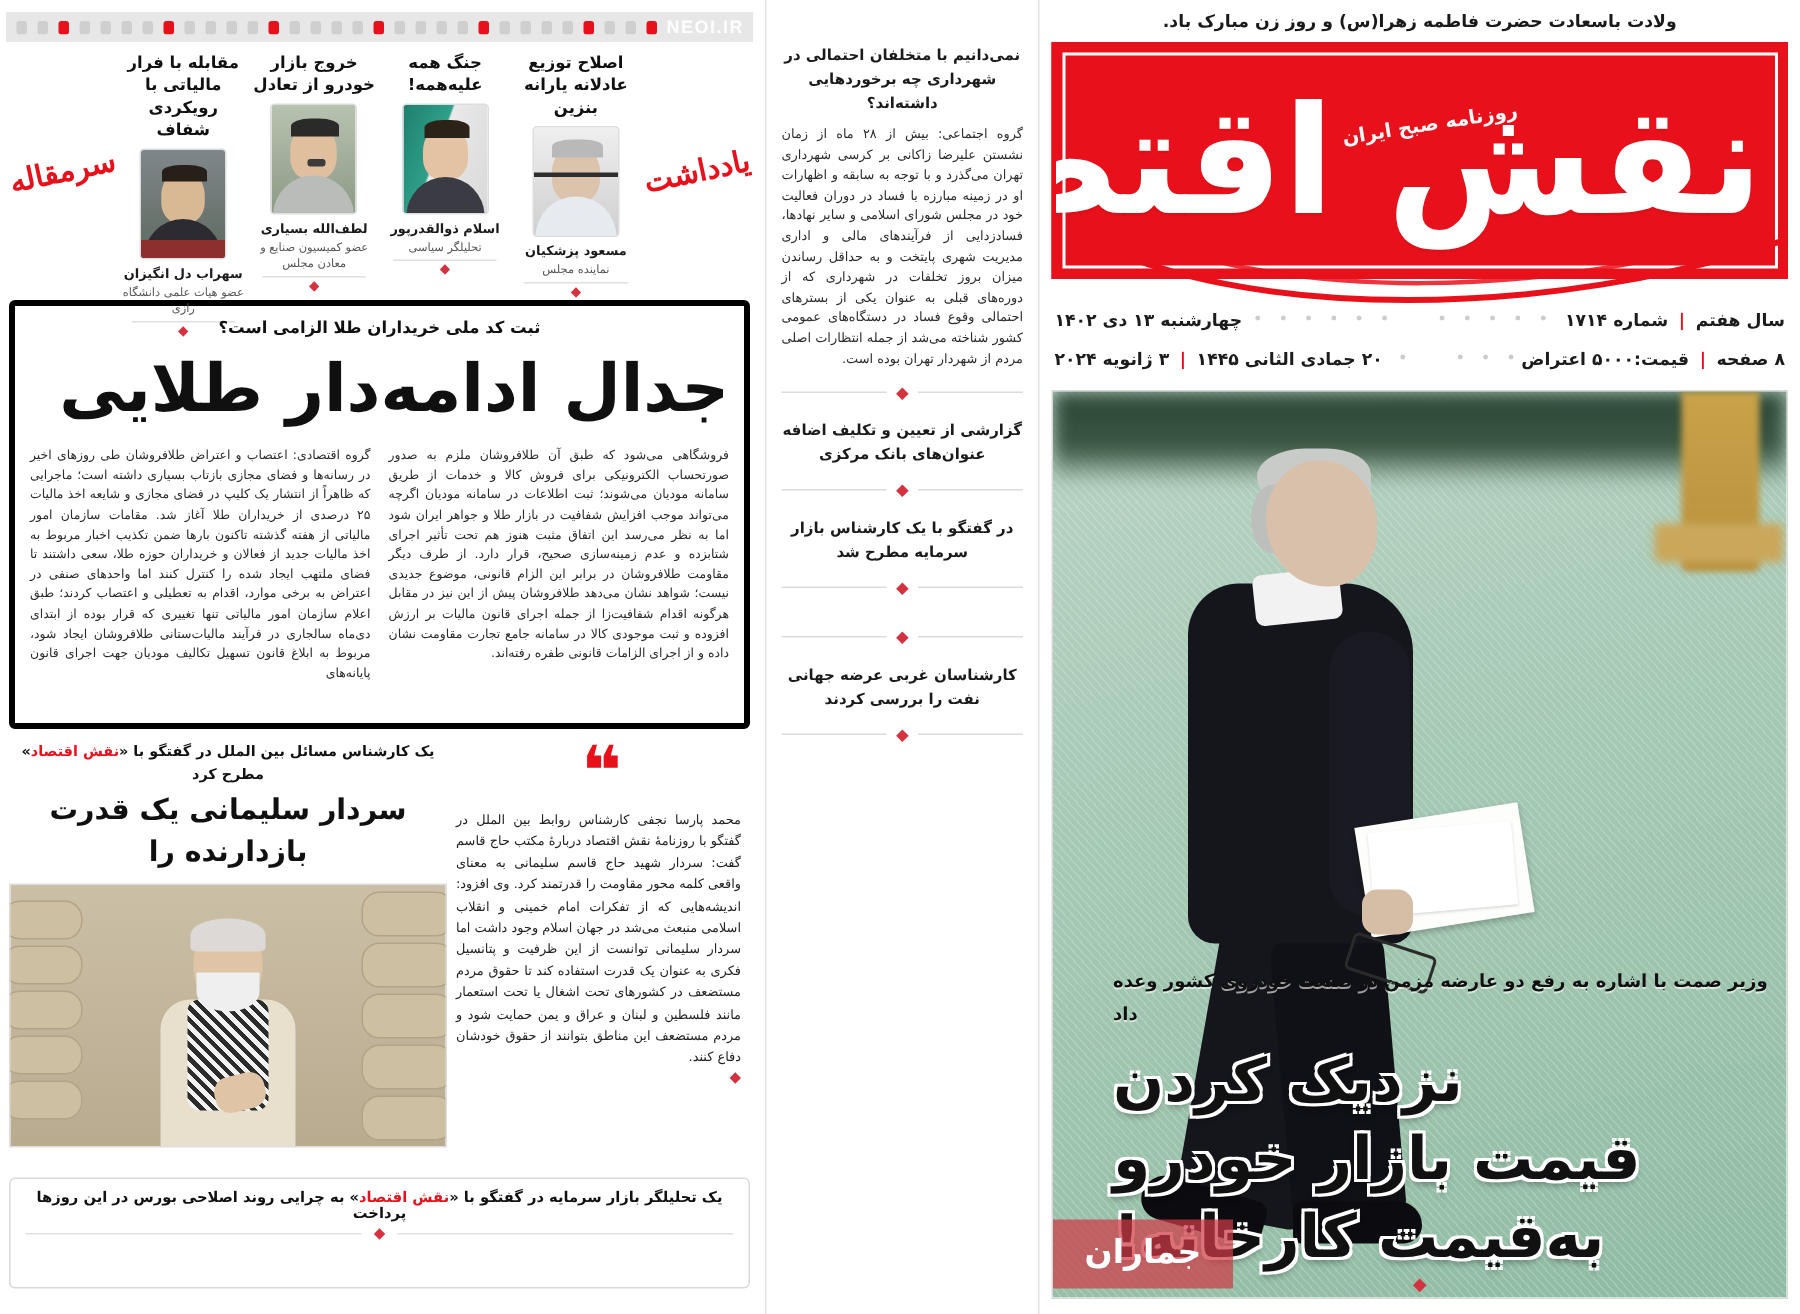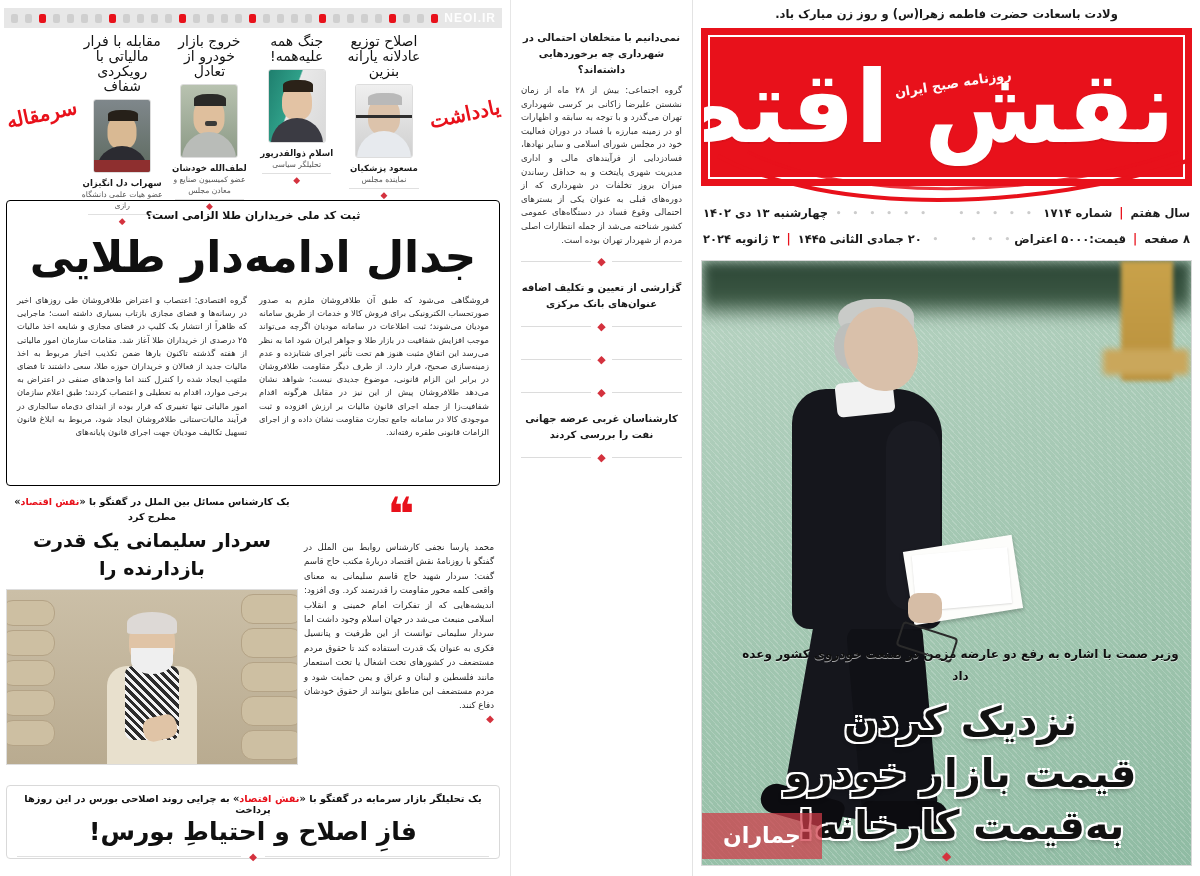--- a/index.html
+++ b/index.html
@@ -76,21 +76,21 @@
   .m-arm{position:absolute; left:128px; top:128px; width:54px; height:190px; background:#1a1b22; border-radius:26px;}
   .m-hand{position:absolute; left:150px; top:300px; width:34px; height:30px; background:#d6bda6; border-radius:10px;}
   .m-papers{position:absolute; left:150px; top:250px; width:110px; height:74px; background:#fdfdfb; transform: rotate(-9deg); box-shadow:0 2px 4px rgba(0,0,0,.25);}
   .m-papers::after{content:""; position:absolute; left:6px; top:8px; width:96px; height:56px; background:#fff; transform:rotate(4deg); box-shadow:0 1px 2px rgba(0,0,0,.15);}
   .m-glasses{position:absolute; left:140px; top:336px; width:58px; height:26px; border:2px solid #2a2a2a; border-radius:4px; transform:rotate(18deg); background:transparent;}
   .m-leg1{position:absolute; left:40px; top:326px; width:86px; height:196px; background:#15161c; border-radius:16px 10px 8px 30px; transform: rotate(10deg);}
   .m-leg2{position:absolute; left:96px; top:330px; width:76px; height:190px; background:#101116; border-radius:14px 14px 10px 10px; transform: rotate(-5deg);}
   .m-shoe1{position:absolute; left:2px; top:498px; width:84px; height:30px; background:#0c0c10; border-radius:16px 8px 6px 14px; transform: rotate(16deg);}
   .m-shoe2{position:absolute; left:104px; top:508px; width:86px; height:28px; background:#0c0c10; border-radius:8px 18px 14px 6px;}
 
-  .hero-text { position:absolute; right: 12px; bottom: 14px; left: 40px; text-align: center; }
+  .hero-text { position:absolute; right: 12px; bottom: 14px; left: 40px; text-align: left; }
   .hero-kicker { font-size: 12px; font-weight: bold; color:#101010; line-height: 22px; margin-bottom: 8px;
                  text-shadow: 0 1px 0 rgba(255,255,255,.6);}
   .hero-head { font-size: 40px; font-weight: bold; color:#111; line-height: 52px; letter-spacing:-1px;
                text-shadow: 2px 2px 0 #fff, -2px 2px 0 #fff, 2px -2px 0 #fff, -2px -2px 0 #fff, 0 3px 5px rgba(0,0,0,.35);}
   .watermark { position:absolute; left:0; bottom:6px; width:120px; height:46px; background:rgba(206,58,70,.72);
                color:#fff; font-weight:bold; font-size:22px; text-align:center; line-height:46px; letter-spacing:4px;}
   .hero-dot { position:absolute; left:50%; bottom:2px; transform:translateX(-50%); color:#d4323e; font-size:12px;}
 
   
   .mid-col { width: 182px; height: 876px; padding: 30px 10px 6px 10px; background:#fff;
@@ -108,42 +108,42 @@
   .right-pane { width: 510px; height: 876px; position: relative; background:#fff; padding: 8px 8px 6px 4px;}
 
   .topstrip { height: 20px; background:#e7e7e7; display:flex; align-items:center; padding:0 6px; gap:6px; }
   .neoi { color:#fff; font-size:12px; font-weight:bold; letter-spacing:1px; opacity:.95; font-family:"Liberation Sans",sans-serif;}
   .strip-dots { flex:1; display:flex; align-items:center; gap:7px; overflow:hidden;}
   .sd { width:7px; height:9px; background:#cfcfcf; border-radius:2px; flex:none;}
   .sd.red { background:#e8111b; }
 
   .columns-row { display:flex; gap:2px; padding: 6px 2px 4px 2px; height: 170px;}
   .op { width: 112px; text-align:center; }
-  .op-title { font-size:14px; font-weight:normal; color:#111; line-height:15px; min-height:30px;}
+  .op-title { font-size:11px; font-weight:bold; color:#111; line-height:15px; min-height:30px;}
   .op-photo { width:58px; height:74px; margin:5px auto 4px auto; border:1px solid #ddd; border-radius:3px; overflow:hidden; position:relative;}
   .op-name { font-size:8.6px; font-weight:bold; color:#1b1b1b; line-height:12px;}
   .op-role { font-size:7.6px; color:#555; line-height:11px;text-align:center;}
   .op-mark { color:#d4323e; font-size:9px; margin-top:1px;}
   .op-sep { height:1px; background:#e0e0e0; margin:3px 8px 0 8px;}
   .label-stamp { width:74px; display:flex; align-items:center; justify-content:center;}
   .label-stamp span{ color:#e8111b; font-size:20px; font-weight:bold; transform: rotate(-12deg); display:inline-block;
                      font-family:"DejaVu Serif", serif;}
 
   
   .ph { position:absolute; inset:0; }
   .ph-bg1 { background: linear-gradient(180deg,#7f878b 0%, #5d6a5f 100%); }
   .ph-bg2 { background: linear-gradient(180deg,#b8c2b0 0%, #8c9a86 100%); }
   .ph-bg3 { background: linear-gradient(110deg,#1f7f6e 0%, #2fa089 40%, #e9e9e9 42%, #d9d9d9 100%); }
   .ph-bg4 { background: linear-gradient(180deg,#efefef 0%, #cfcfcf 100%); }
   .ph-face { position:absolute; left:50%; transform:translateX(-50%); border-radius:46% 46% 40% 40%;}
   .ph-body { position:absolute; left:50%; transform:translateX(-50%); border-radius:30px 30px 0 0;}
 
-  .gold-box { border:1px solid #000000; border-radius:4px; padding:8px 10px 10px 10px; margin: 2px 2px 8px 2px; height:286px;}
+  .gold-box { border:4px solid #000000; border-radius:4px; padding:8px 10px 10px 10px; margin: 2px 2px 8px 2px; height:286px;}
   .gold-kicker { font-size:11px; font-weight:bold; text-align:center; color:#111; margin-bottom:4px;}
-  .gold-head { font-size:44px; font-weight:bold; text-align:center; color:#101010; line-height:62px; letter-spacing:-2px;}
+  .gold-head { font-size:44px; font-weight:bold; text-align:right; color:#101010; line-height:62px; letter-spacing:-2px;}
   .gold-cols { display:flex; gap:12px; margin-top:6px;}
   .gold-col { flex:1; font-size:8.3px; line-height:13.2px; color:#2b2b2b; text-align:justify;}
 
   .mid-box { display:flex; gap:6px; margin: 0 2px 6px 2px; height: 285px;}
   .sol { flex:1; }
   .sol-kicker { font-size:9.6px; font-weight:bold; text-align:center; color:#111; line-height:15px;}
   .sol-kicker .hl { color:#e8111b; }
   .sol-head { font-size:19px; font-weight:bold; text-align:center; color:#101010; line-height:28px; letter-spacing:-0.5px; margin-top:2px;}
   .sol-photo { margin-top:7px; height:176px; border:1px solid #ddd; position:relative; overflow:hidden;
                background: linear-gradient(180deg,#cbbfa7 0%, #b9ab90 100%);}
@@ -266,20 +266,21 @@
       <div class="m-kicker">گزارشی از تعیین و تکلیف اضافه عنوان‌های بانک مرکزی</div>
       <div class="m-head">مأموریت غیرممکن دولت برای بانک‌ها</div>
       <div class="m-rule">
         <span class="line"></span>
           <span class="mark">◆</span>
           <span class="line"></span>
       </div>
     </div>
 
     <div class="m-item">
+      <div class="m-kicker">در گفتگو با یک کارشناس بازار سرمایه مطرح شد</div>
       <div class="m-head">
         <span class="hl">دلارزدایی </span><span>در ایستگاه بازار سرمایه</span>
       </div>
       <div class="m-rule">
         <span class="line"></span>
           <span class="mark">◆</span>
           <span class="line"></span>
       </div>
     </div>
 
@@ -382,21 +383,21 @@
 
       <div class="op">
         <div class="op-title">خروج بازار خودرو از تعادل</div>
         <div class="op-photo">
           <div class="ph ph-bg2"></div>
           <div class="ph-face" style="top:13px;width:31px;height:37px;background:#dfbf9d;"></div>
           <div class="ph-body" style="top:47px;width:54px;height:29px;background:#b9bcb8;"></div>
           <div style="position:absolute;left:13px;top:9px;width:32px;height:12px;background:#2a2a28;border-radius:42% 42% 0 0;"></div>
           <div style="position:absolute;left:24px;top:36px;width:12px;height:5px;background:#3b3b39;border-radius:2px;"></div>
         </div>
-        <div class="op-name">لطف‌الله خودشان</div>
+        <div class="op-name">لطف‌الله بسیاری</div>
         <div class="op-role">عضو کمیسیون صنایع و معادن مجلس</div>
         <div class="op-sep"></div>
         <div class="op-mark">◆</div>
       </div>
 
       <div class="op">
         <div class="op-title">مقابله با فرار مالیاتی با رویکردی شفاف</div>
         <div class="op-photo">
           <div class="ph ph-bg1"></div>
           <div class="ph-face" style="top:14px;width:29px;height:35px;background:#d9b993;"></div>
@@ -457,21 +458,20 @@
             <div class="sm-hand"></div>
           </div>
         </div>
       </div>
     </div>
 
     <div class="bottom-box">
       <div class="bb-kicker">
         <span>یک تحلیلگر بازار سرمایه در گفتگو با «</span><span class="hl">نقش اقتصاد</span><span>» به چرایی روند اصلاحی بورس در این روزها پرداخت</span>
       </div>
-      <div class="bb-head">فازِ اصلاح و احتیاطِ بورس!</div>
       <div class="bb-rule">
         <span class="line"></span>
           <span class="mark">◆</span>
           <span class="line"></span>
       </div>
     </div>
 
   </div>
 </div>
 

